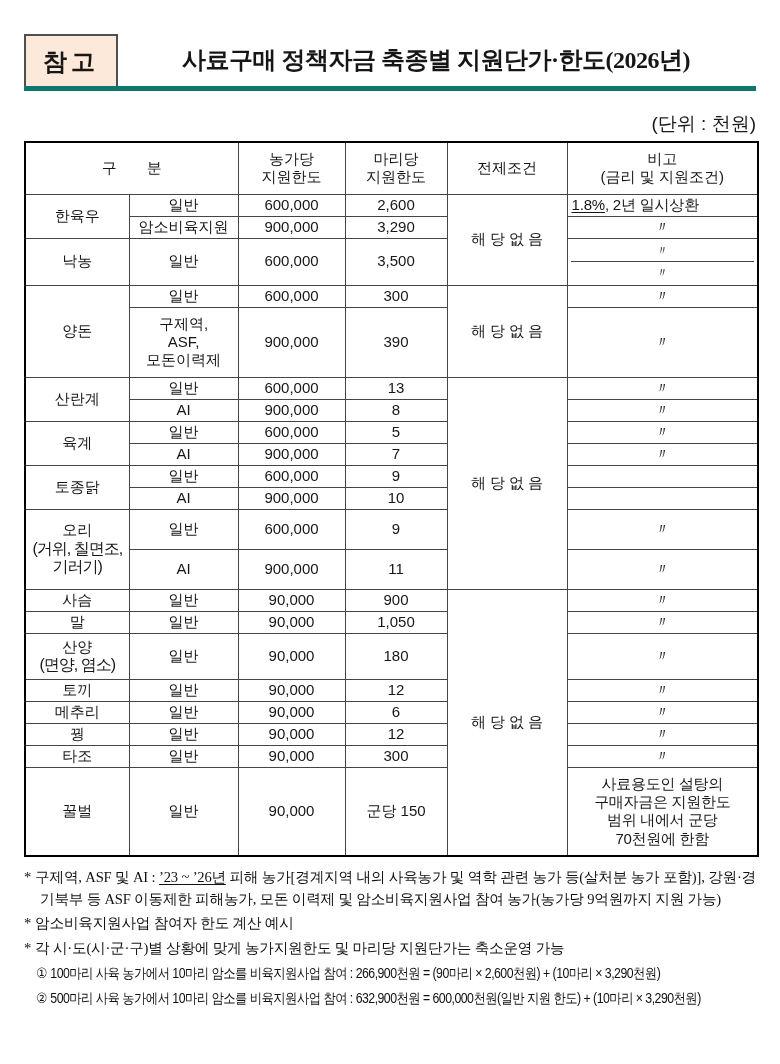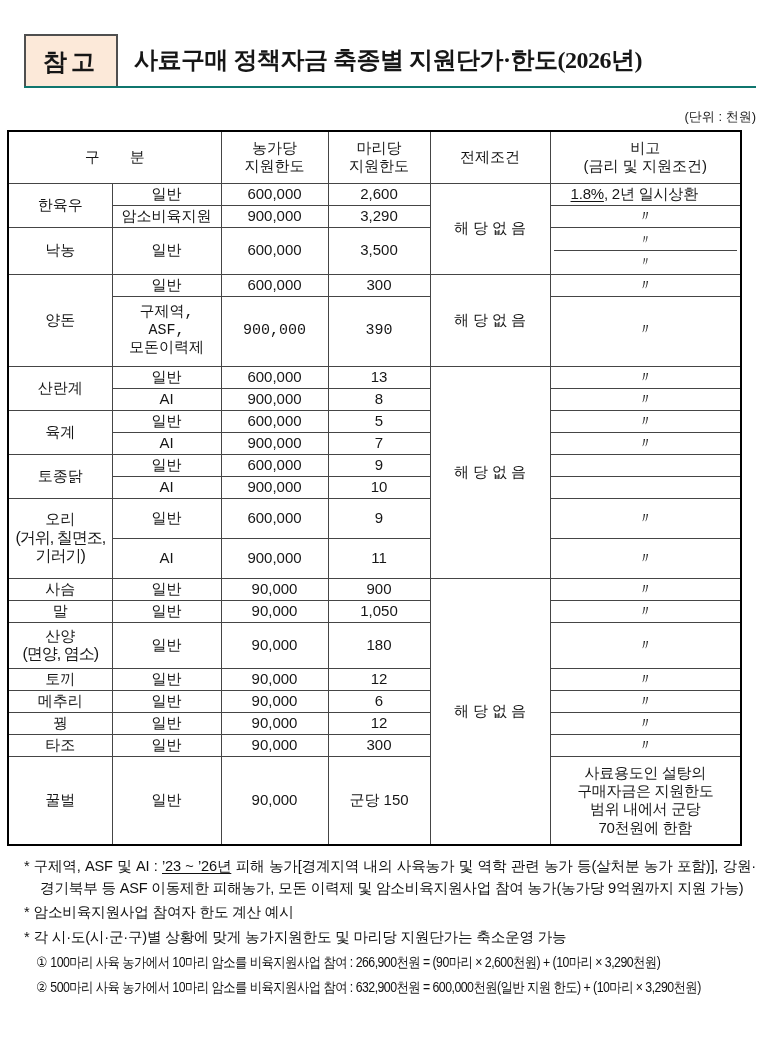--- a/index.html
+++ b/index.html
@@ -7,68 +7,69 @@
   .page {
     position:relative; width:780px; height:1064px; margin:0 auto;
     background:#ffffff; color:#161616;
     font-family:"Liberation Sans","DejaVu Sans",sans-serif;
     overflow:hidden;
   }
   
   .doc-header {
     margin:34px 24px 0 24px;
     display:flex; align-items:stretch;
-    border-bottom:2px solid #0f766e;
+    border-bottom:5px solid #0f766e;
+    gap:48px;
   }
   .badge {
     width:94px; flex:0 0 94px;
     border:2px solid #4f4f4f; border-bottom:none;
     background:#fce9d9;
     font-family:"Liberation Serif","DejaVu Serif",serif;
     font-size:24px; font-weight:bold; text-align:center;
     padding:10px 0 8px 0; letter-spacing:4px;
   }
   .title {
     flex:1; font-family:"Liberation Serif","DejaVu Serif",serif;
     font-size:24px; font-weight:bold; letter-spacing:-0.5px;
     padding:10px 0 8px 16px; white-space:nowrap;
   }
   .unit-note {
-    margin:20px 24px 4px 24px; text-align:right; font-size:13px; color:#1a1a1a;
+    margin:20px 24px 4px 24px; text-align:right; font-size:19px; color:#1a1a1a;
   }
   
   table.support {
-    margin-left:7px; width:733px; border-collapse:collapse; table-layout:fixed;
+    margin-left:24px; width:733px; border-collapse:collapse; table-layout:fixed;
     border:2px solid #000;
   }
   table.support th, table.support td {
     border:1px solid #454545; text-align:center; vertical-align:middle;
     font-size:15px; line-height:1.22; padding:1px 3px; overflow:hidden;
   }
   tr.h-head { height:52px; }
-  tr.r22 { height:22px; } tr.r45 { height:45px; } tr.r70 { height:70px;font-family:Liberation Mono, monospace; }
+  tr.r22 { height:22px; } tr.r45 { height:45px; } tr.r70 { height:70px; }
   tr.r40 { height:40px; } tr.r46 { height:46px; } tr.r89 { height:89px; }
   th { font-weight:normal; font-size:16px; }
   .cat { word-spacing:26px; }
   td.num   { text-align:right; padding-right:8px; }
   td.price { text-align:right; padding-right:25px; }
   td.pre   { letter-spacing:4px; text-indent:4px; }
   td.note  { font-size:14px; }
-  td.note.left { text-align:left; padding-left:20px; letter-spacing:-0.2px; }
+  td.note.left { text-align:left; padding-left:4px; letter-spacing:-0.2px; }
   td.ditto, .half { font-size:13px; color:#222; }
   td.split { padding:0; }
   .half { height:22px; line-height:21px; }
   .half.top { border-bottom:1px solid #454545; }
   .pre-line { white-space:pre-line; }
   .animal-sub { font-size:16px; letter-spacing:-1px; line-height:1.15; white-space:pre-line; }
   .u { text-decoration:underline; text-underline-offset:2px; }
   td.note-long { font-size:13.5px; line-height:1.5; white-space:pre-line; letter-spacing:-0.3px; }
   
   .footnotes { margin:9px 24px 0 24px; font-size:14.6px; line-height:1.52; text-align:justify; color:#111; }
-  .fn { padding-left:16px; text-indent:-16px; margin-top:2px; letter-spacing:-0.2px; }
+  .fn { padding-left:16px; text-indent:-16px; margin-top:2px; letter-spacing:-0.2px;font-family:Liberation Serif, serif; }
   .fn .b { margin-right:4px; }
   .ex {
     padding-left:14px; margin-top:4px; white-space:nowrap;
     font-size:14px; letter-spacing:-0.6px;
     transform:scaleX(0.88); transform-origin:left center;
   }
   .ex .n { margin-right:4px; }
 </style>
 </head>
 <body>

